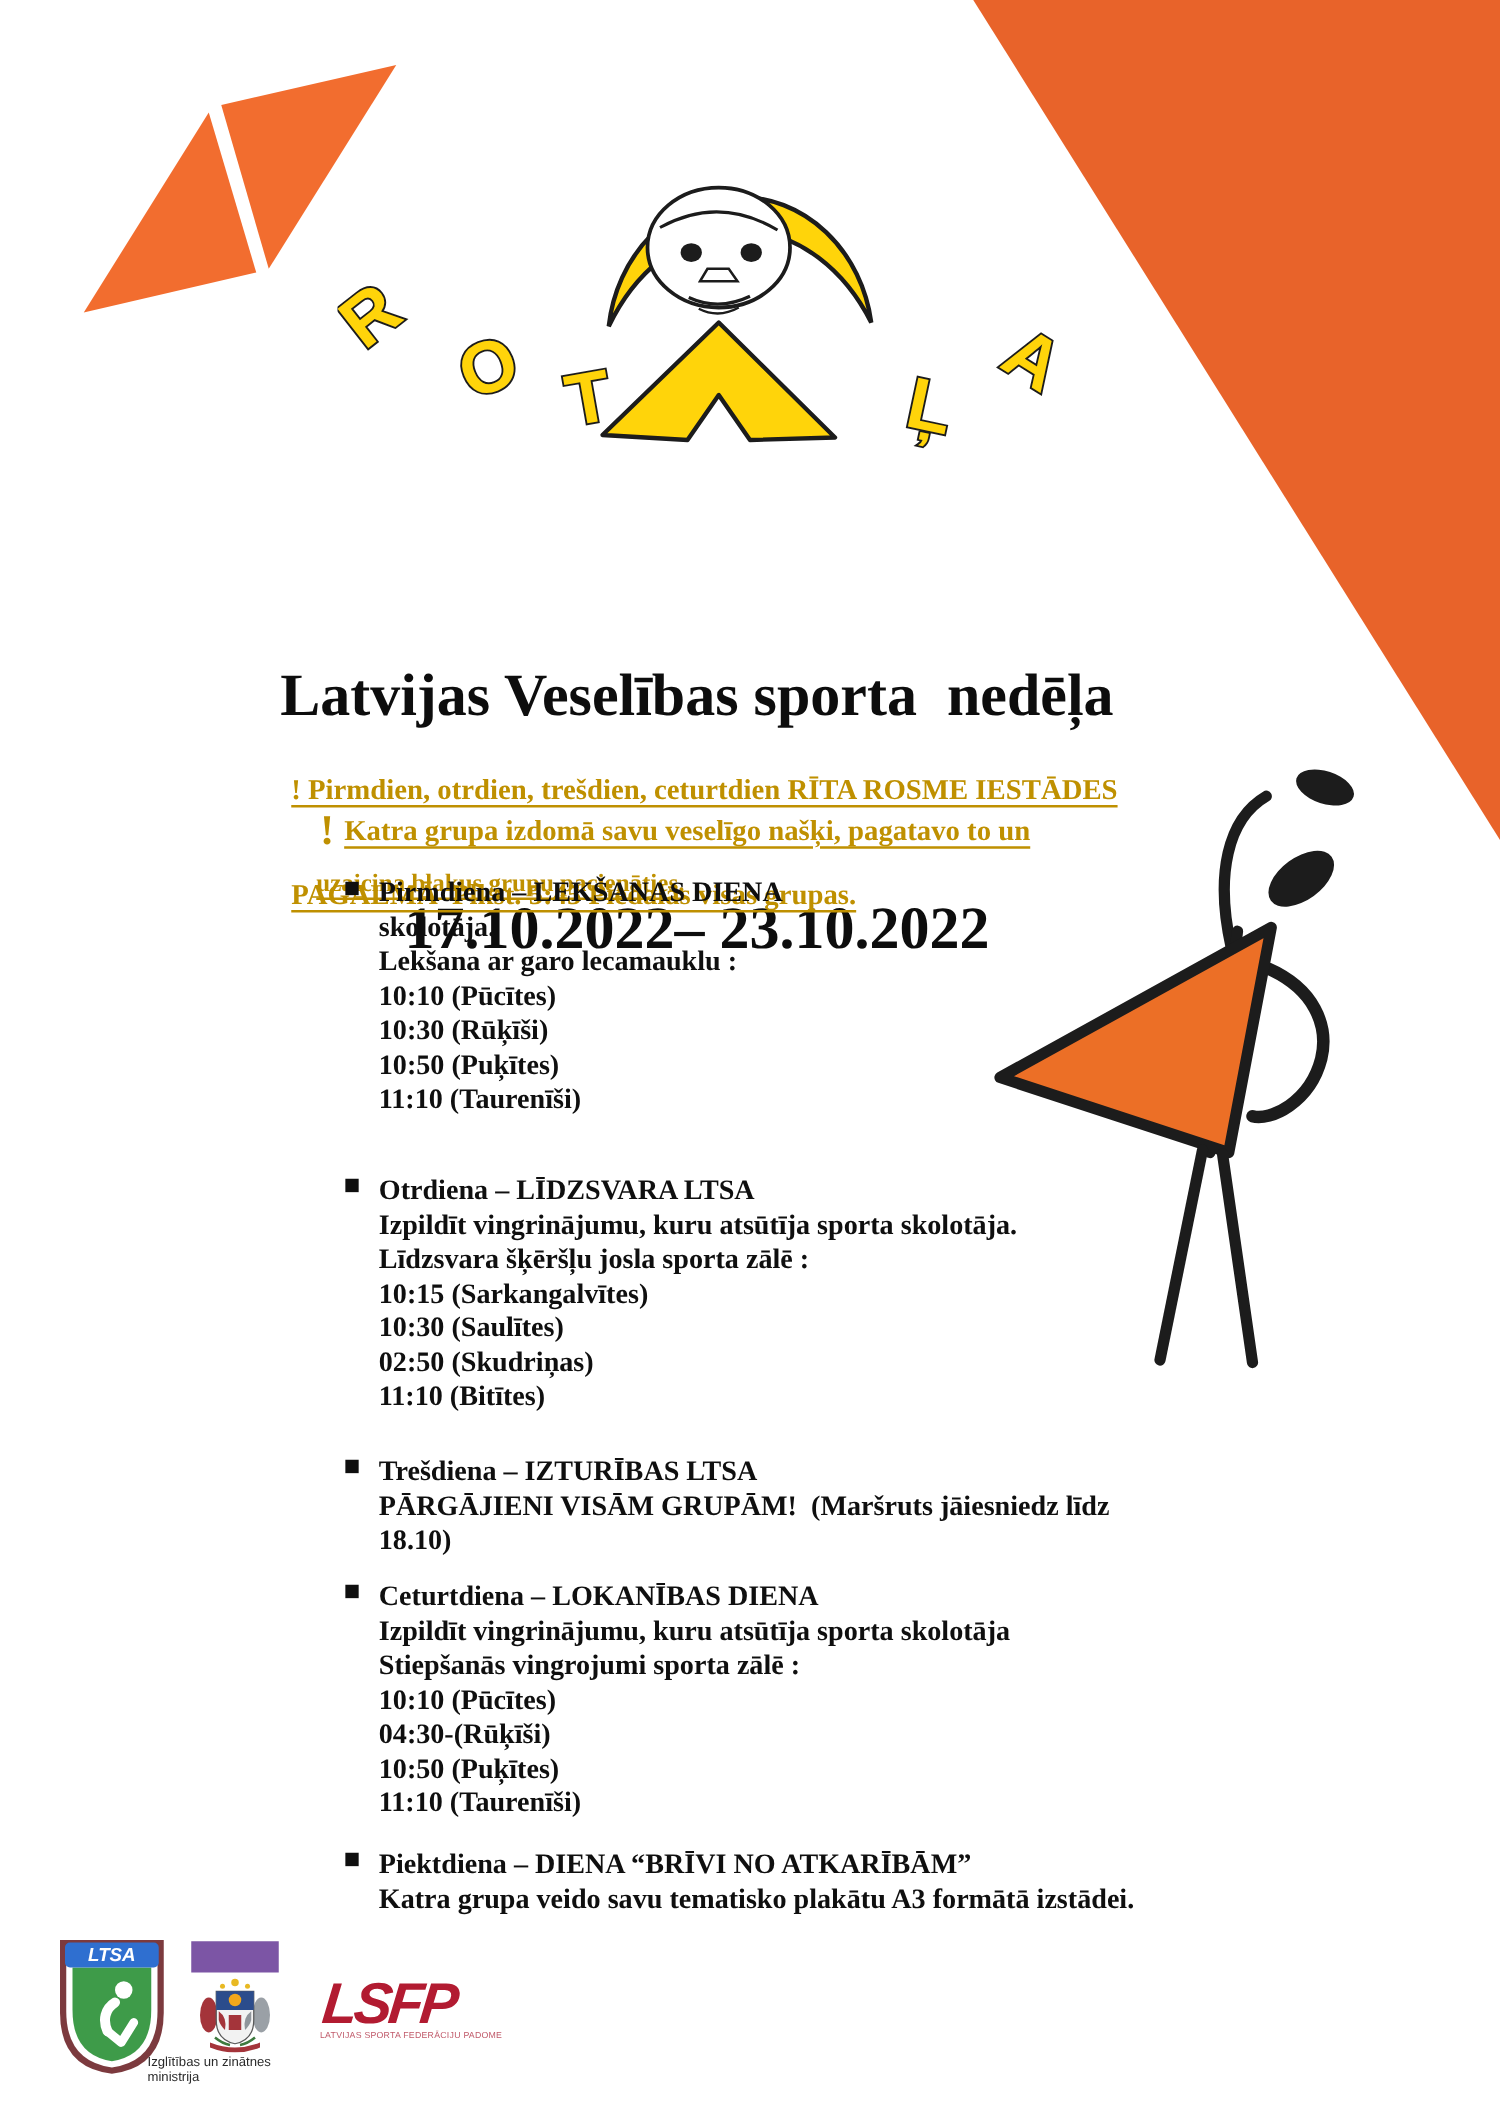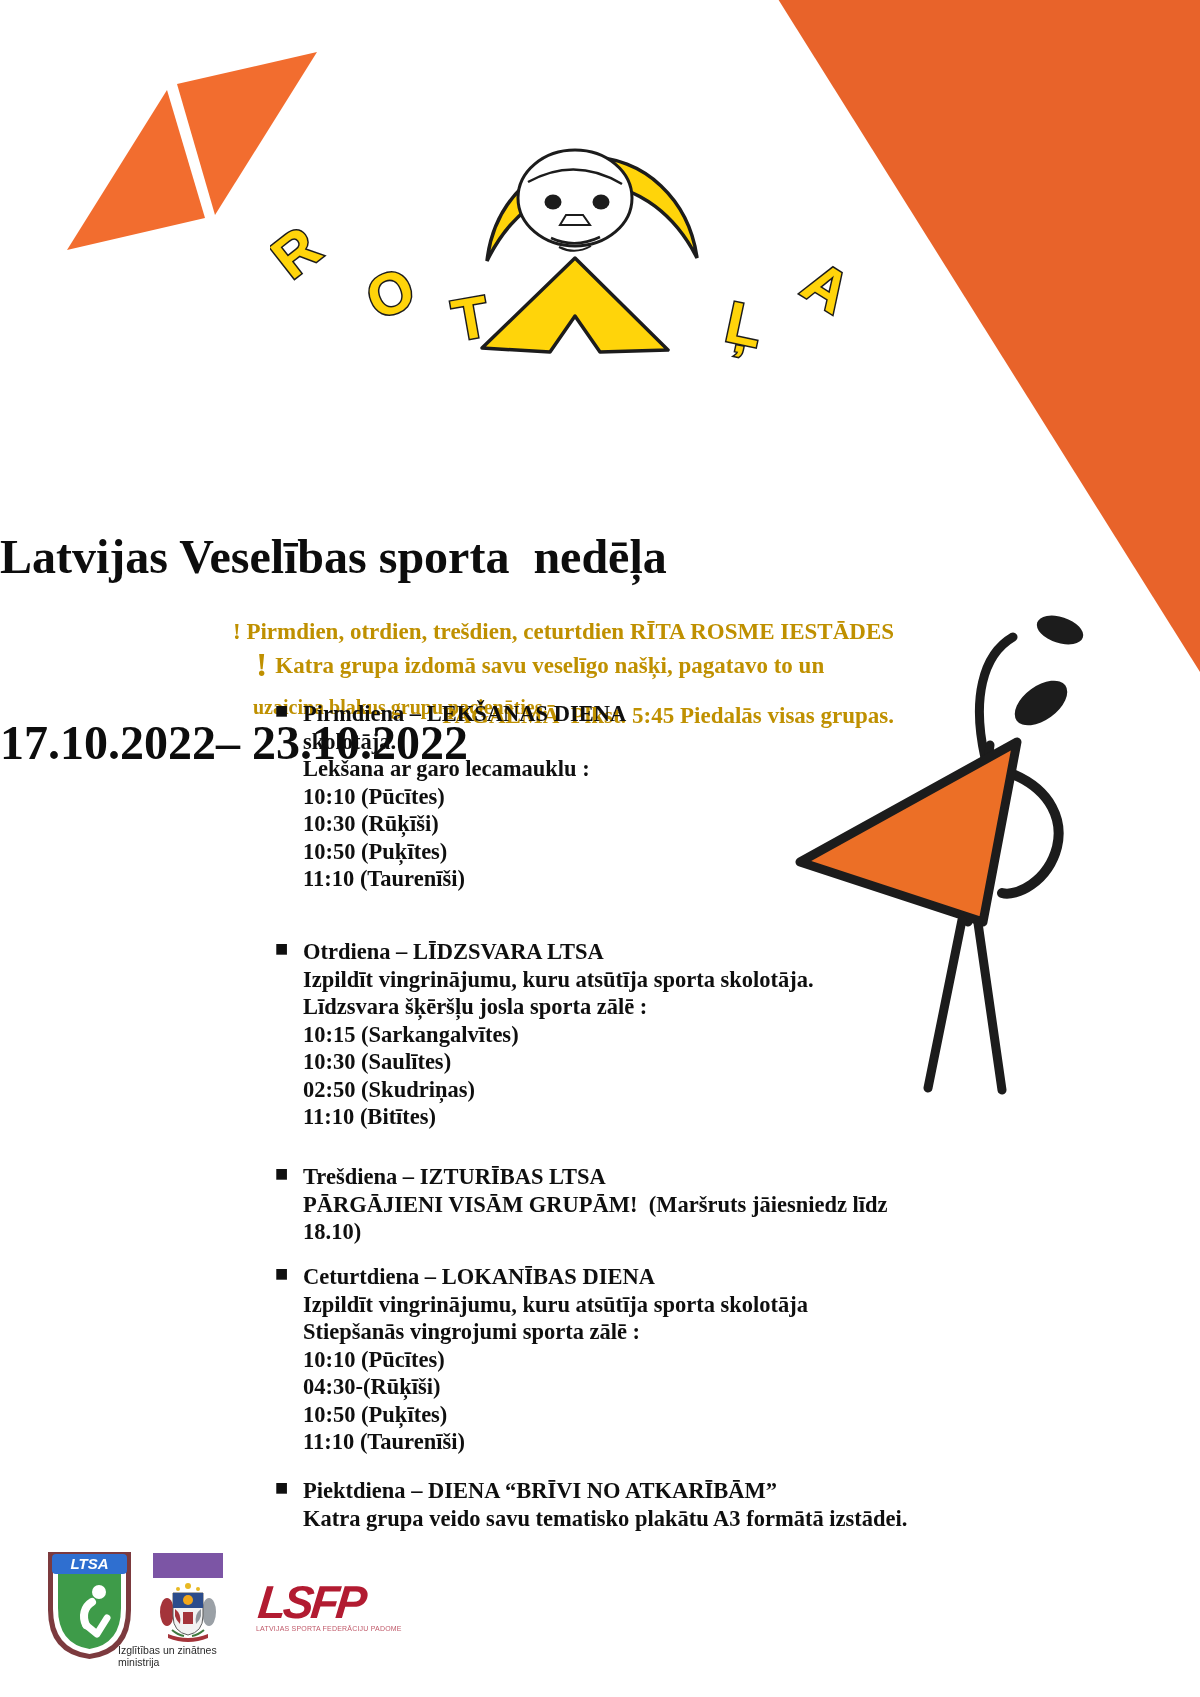--- a/index.html
+++ b/index.html
@@ -3,26 +3,26 @@
 <meta charset="utf-8">
 <style>
   html,body{margin:0;padding:0;background:#ffffff;}
   .poster{position:relative;width:1200px;height:1697px;background:#ffffff;overflow:hidden;
           font-family:"Liberation Serif",serif;color:#111;}
   .abs{position:absolute;}
   
   .corner-tri{left:770px;top:0;width:430px;height:672px;background:#E8632A;
               clip-path:polygon(2% 0,100% 0,100% 100%);}
   
-  .title{left:0;top:402px;width:1115px;font-weight:bold;font-size:48px;
+  .title{left:0;top:402px;width:1115px;text-align:center;font-weight:bold;font-size:48px;
          line-height:62px;white-space:pre-wrap;color:#0d0d0d;}
   
   .notice{left:233px;color:#BF9000;font-weight:bold;font-size:23px;line-height:28px;
           white-space:pre-wrap;}
-  .notice .u{text-decoration-thickness:2px;text-underline-offset:5px;text-align:right;}
+  .notice .u{text-decoration:underline;text-decoration-thickness:2px;text-underline-offset:5px;}
   .n3{top:620px;}
   .n3 .bigbang{font-size:34px;position:relative;top:3px;margin-right:8px;}
   .n4{top:656px;font-size:20px;line-height:34px;}
   
   .sec{position:absolute;left:303px;width:672px;font-weight:bold;font-size:22.5px;color:#0f0f0f;}
   .sec .bullet{position:absolute;left:-28px;top:3px;font-size:14px;
                font-family:"DejaVu Sans",sans-serif;line-height:14px;}
   .sec-title,.sec-line{line-height:27.5px;white-space:pre-wrap;}
   
   .min-flag{left:153px;top:1553px;width:70px;height:25px;background:#7C55A5;}

